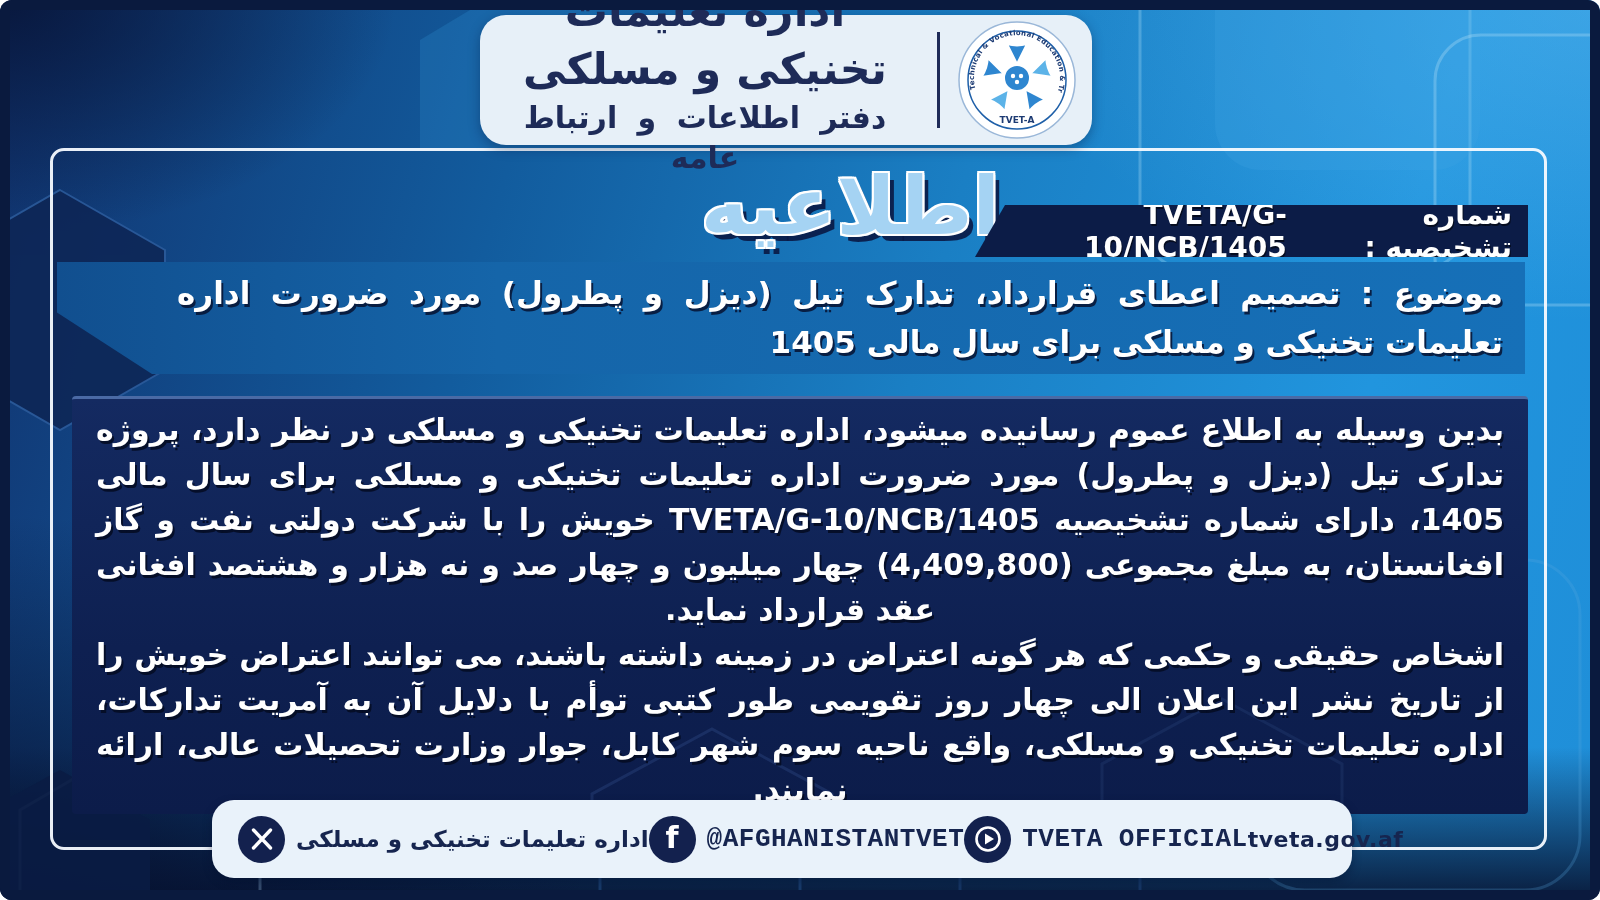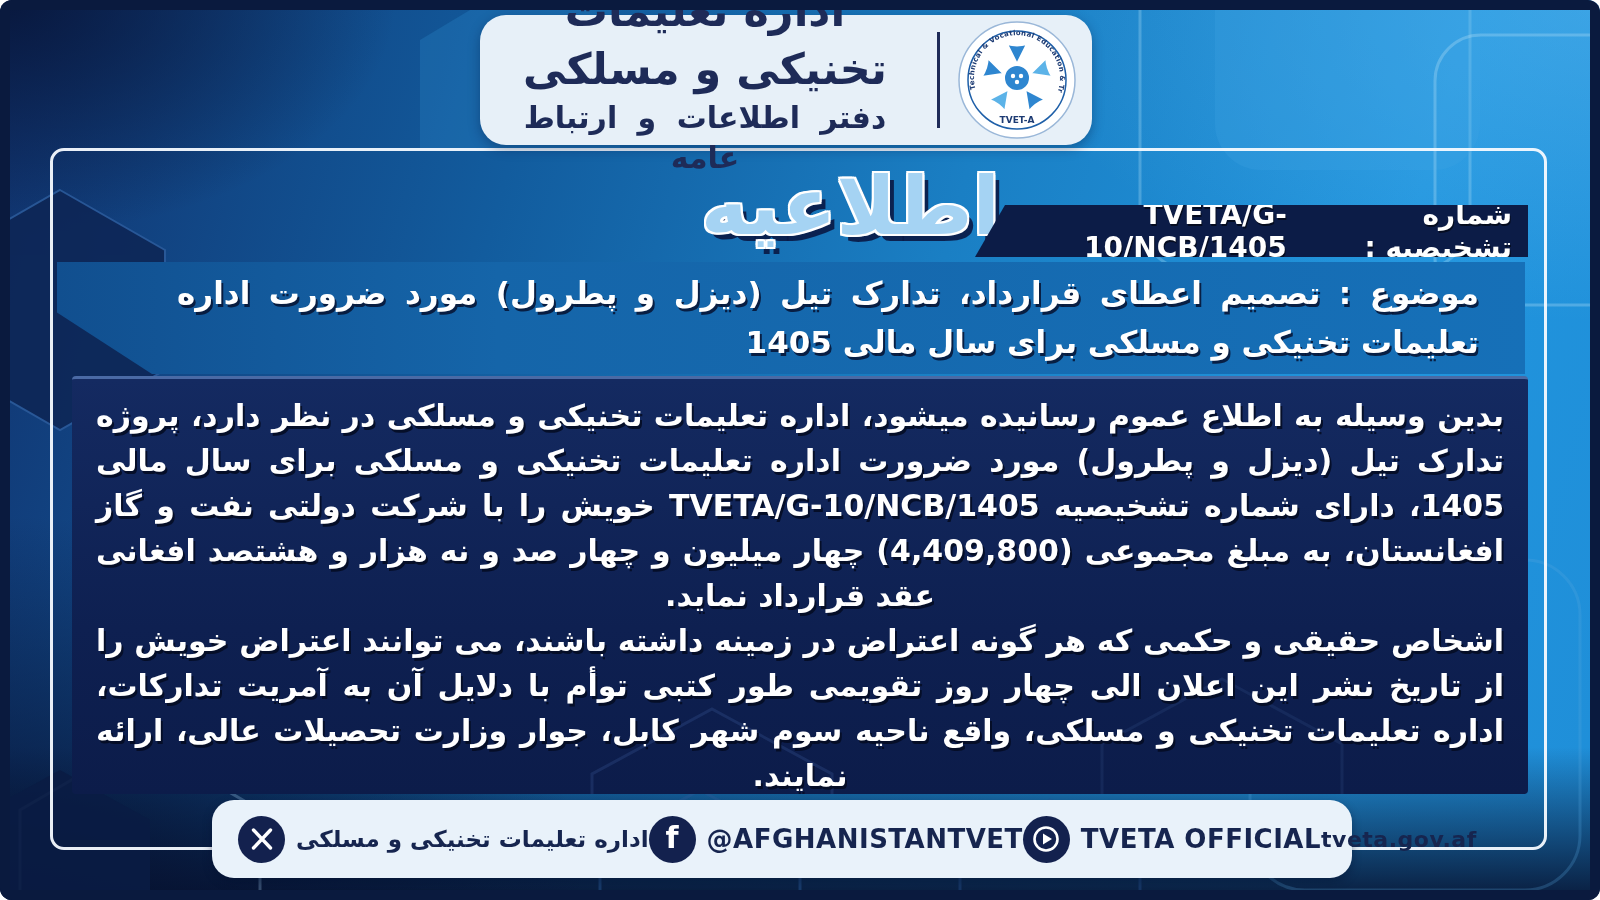--- a/index.html
+++ b/index.html
@@ -52,33 +52,33 @@
     display:flex; align-items:center; justify-content:center; direction:rtl; gap:10px;
     color:#ffffff; font-weight:bold; font-size:28px; padding:0 16px 0 10px;
     text-shadow:1px 2px 0 rgba(0,0,0,.55);
   }
 
   
   .subject-bar {
     position:absolute; left:57px; top:262px; width:1468px; height:112px; z-index:4;
     background:linear-gradient(90deg,#114f8f 0%, #1565a9 30%, #1670b8 100%);
     clip-path:polygon(0 0, 100% 0, 100% 100%, 95px 100%, 0 45%);
-    padding:7px 46px 0 120px;
+    padding:7px 22px 0 120px;
   }
   .subject-text {
     direction:rtl; text-align:justify; text-align-last:right; color:#fff;
     font-size:31px; font-weight:bold; line-height:49px;
     text-shadow:2px 3px 0 rgba(6,18,48,.85);
   }
 
   
   .body-panel {
-    position:absolute; left:72px; top:376px; width:1456px; height:418px; z-index:4;
+    position:absolute; left:72px; top:396px; width:1456px; height:418px; z-index:4;
     background:linear-gradient(180deg,#142a61 0%, #0e2051 60%, #0c1c4a 100%);
-    border-top:3px solid #4a6aa5; border-radius:4px; padding:14px 24px; overflow:hidden;
+    border-top:3px solid #4a6aa5; border-radius:4px; padding:8px 24px; overflow:hidden;
   }
   .body-panel svg.inner-hex { position:absolute; left:0; top:0; }
   .body-panel p {
     position:relative; direction:rtl; color:#ffffff; font-weight:bold;
     font-size:30px; line-height:45px; text-align:justify;
     text-shadow:2px 3px 0 rgba(4,12,36,.9);
   }
   p.last-center { text-align-last:center; }
   p.last-left   { text-align-last:left; }
 
@@ -88,21 +88,21 @@
     background:#e9f2fa; border-radius:22px; box-shadow:0 4px 10px rgba(0,15,45,.4);
     display:flex; align-items:center; justify-content:space-between; padding:0 26px;
     color:#16254f; white-space:nowrap;
   }
   .social-item { display:flex; align-items:center; gap:11px; }
   .icon-circle {
     width:47px; height:47px; border-radius:50%; background:#13214e; color:#fff;
     display:flex; align-items:center; justify-content:center; flex:0 0 auto;
   }
   .x-label { direction:rtl; font-size:23px; font-weight:bold; }
-  .fb-handle, .yt-label { font-size:26px; font-weight:800; letter-spacing:.5px; }
+  .fb-handle, .yt-label { font-size:26px; font-weight:800; letter-spacing:.5px;font-family:Liberation Mono, monospace; }
   .fb-glyph { font-size:30px; font-weight:800; line-height:1; margin-top:-2px; }
   .footer-divider { width:3px; height:44px; background:#2a3a66; opacity:.75; }
   .website { font-size:22px; font-weight:600; letter-spacing:.5px; }
 </style>
 </head>
 <body>
 
 <div class="canvas">
 
   <svg class="bg-shapes" width="1600" height="900" viewBox="0 0 1600 900">

